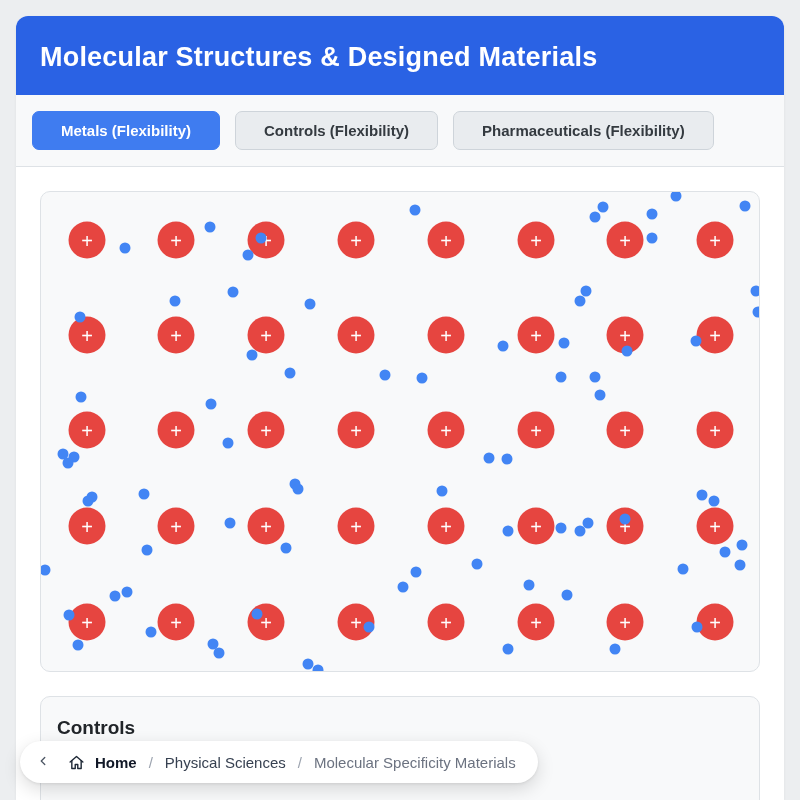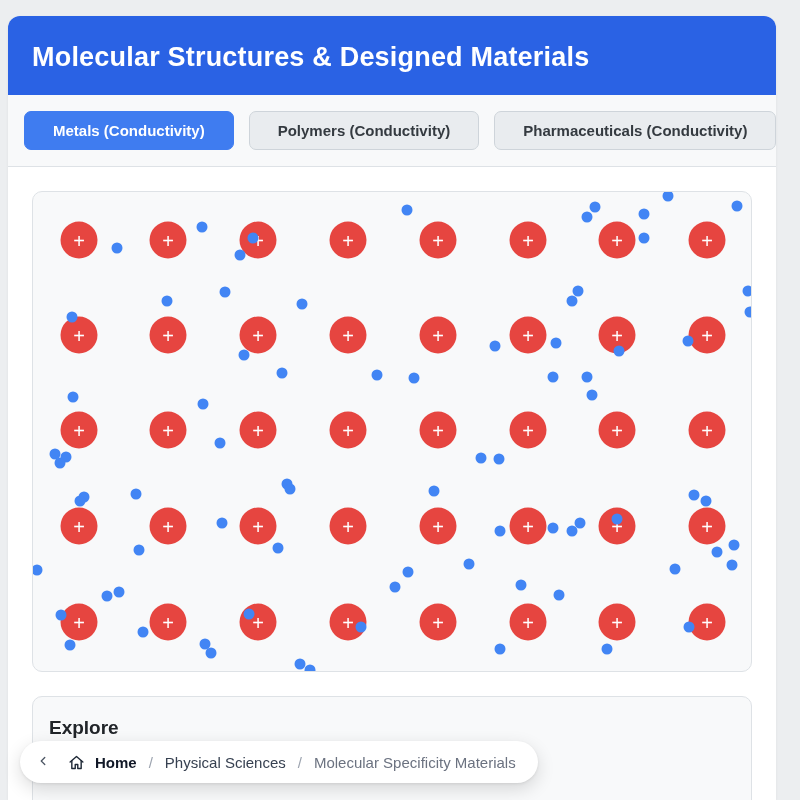--- a/index.html
+++ b/index.html
@@ -4,21 +4,21 @@
 <style>
   * { box-sizing: border-box; margin: 0; padding: 0; }
   html, body { width: 800px; height: 800px; overflow: hidden; }
   body {
     background: #eceef0;
     font-family: "Liberation Sans", sans-serif;
     position: relative;
   }
   .app-card {
     position: absolute;
-    left: 8px; top: 16px;
+    left: 16px; top: 16px;
     width: 768px; height: 784px;
     background: #ffffff;
     border-radius: 12px 12px 0 0;
     overflow: hidden;
     box-shadow: 0 1px 3px rgba(0,0,0,0.06);
   }
   .app-header {
     background: #2a62e4;
     color: #ffffff;
     padding: 26px 30px 22px 24px;
@@ -133,23 +133,23 @@
 </head>
 <body>
 
 <div class="app-card">
 
   <header class="app-header">
     <h1>Molecular Structures &amp; Designed Materials</h1>
   </header>
 
   <nav class="tab-bar">
-    <button class="tab-btn active">Metals (Conductivity)</button>
-    <button class="tab-btn">Polymers (Conductivity)</button>
-    <button class="tab-btn">Pharmaceuticals (Conductivity)</button>
+    <button class="tab-btn active">Metals (Flexibility)</button>
+    <button class="tab-btn">Controls (Flexibility)</button>
+    <button class="tab-btn">Pharmaceuticals (Flexibility)</button>
   </nav>
 
   <main class="content">
     <div class="sim-canvas" style="background: rgb(248, 249, 250); border-color: rgb(222, 226, 230);">
         <div class="ion" style="left: 46px; top: 48px; width: 37px; height: 37px; background: rgb(230, 69, 64);">+</div>
         <div class="ion" style="left: 135px; top: 48px; width: 37px; height: 37px; background: rgb(230, 69, 64);">+</div>
         <div class="ion" style="left: 225px; top: 48px; width: 37px; height: 37px; background: rgb(230, 69, 64);">+</div>
         <div class="ion" style="left: 315px; top: 48px; width: 37px; height: 37px; background: rgb(230, 69, 64);">+</div>
         <div class="ion" style="left: 405px; top: 48px; width: 37px; height: 37px; background: rgb(230, 69, 64);">+</div>
         <div class="ion" style="left: 495px; top: 48px; width: 37px; height: 37px; background: rgb(230, 69, 64);">+</div>
@@ -261,21 +261,21 @@
         <div class="electron" style="left: 172px; top: 452px; width: 11px; height: 11px; background: rgb(66, 133, 244);"></div>
         <div class="electron" style="left: 178px; top: 461px; width: 11px; height: 11px; background: rgb(66, 133, 244);"></div>
         <div class="electron" style="left: 267px; top: 472px; width: 11px; height: 11px; background: rgb(66, 133, 244);"></div>
         <div class="electron" style="left: 277px; top: 478px; width: 11px; height: 11px; background: rgb(66, 133, 244);"></div>
         <div class="electron" style="left: 656px; top: 435px; width: 11px; height: 11px; background: rgb(66, 133, 244);"></div>
         <div class="electron" style="left: 467px; top: 457px; width: 11px; height: 11px; background: rgb(66, 133, 244);"></div>
         <div class="electron" style="left: 574px; top: 457px; width: 11px; height: 11px; background: rgb(66, 133, 244);"></div>
       </div>
 
     <section class="controls-card">
-      <h2>Explore</h2>
+      <h2>Controls</h2>
     </section>
   </main>
 
 </div>
 
 <div class="breadcrumb-pill">
   <button class="crumb-back">
     <span class="chevron-left">
       <svg width="14" height="14" viewBox="0 0 24 24" fill="none" stroke="currentColor" stroke-width="2.2" stroke-linecap="round" stroke-linejoin="round">
           <polyline points="15 18 9 12 15 6"></polyline>

